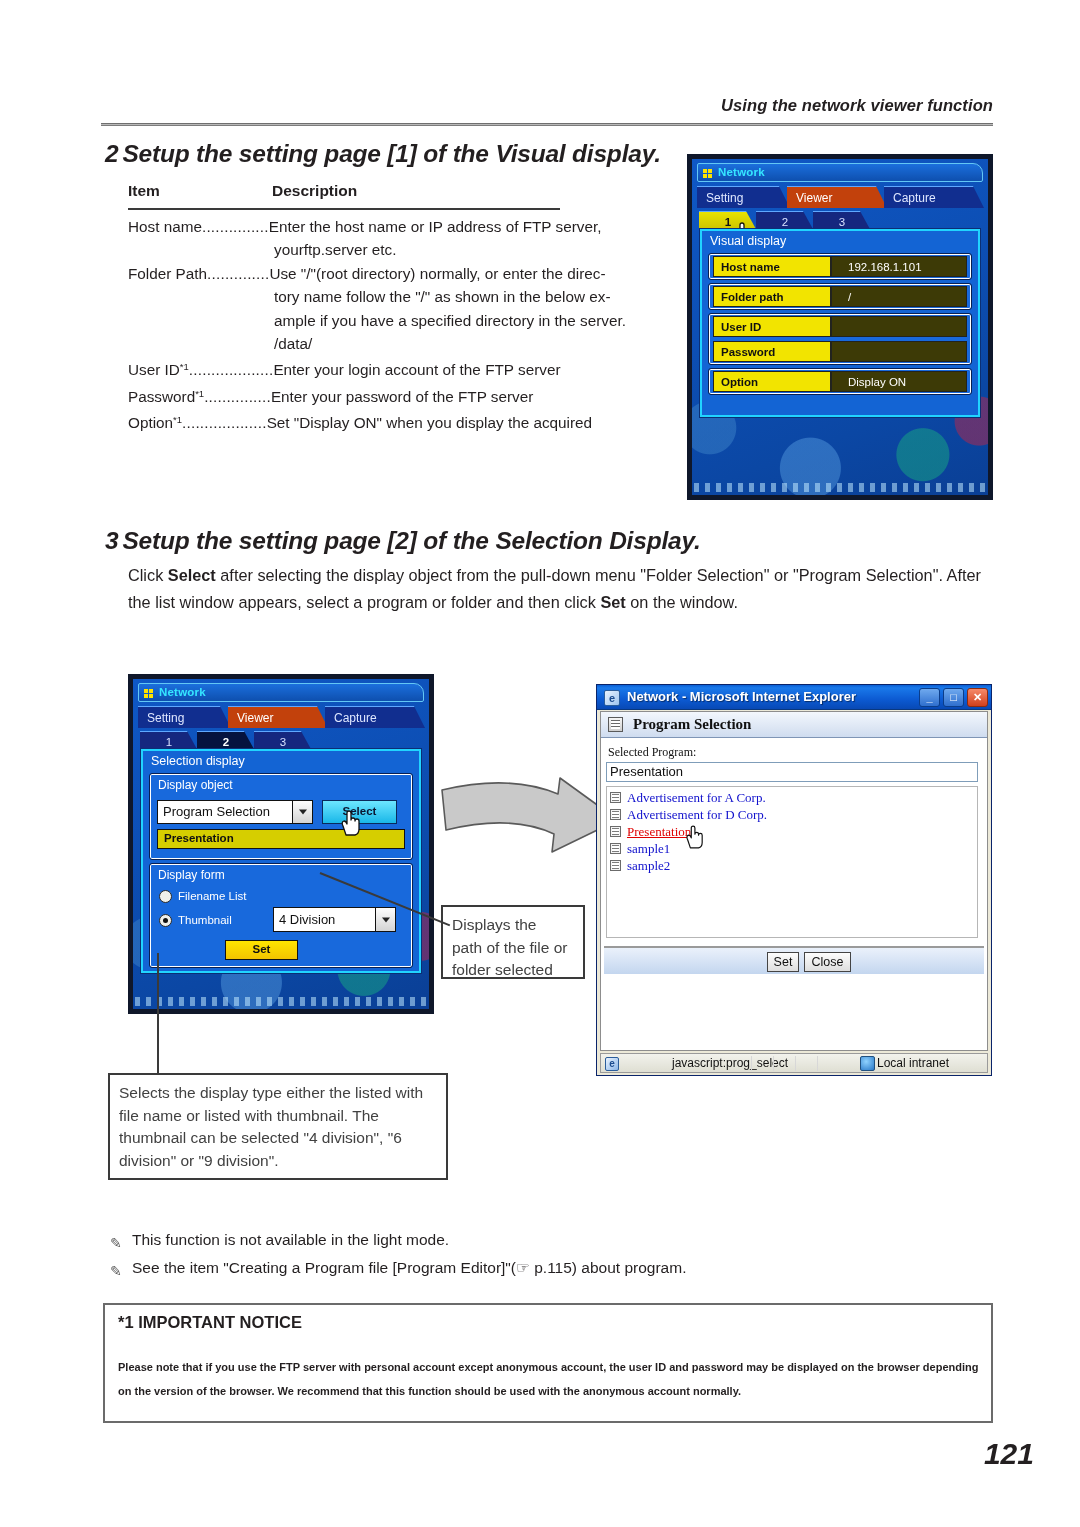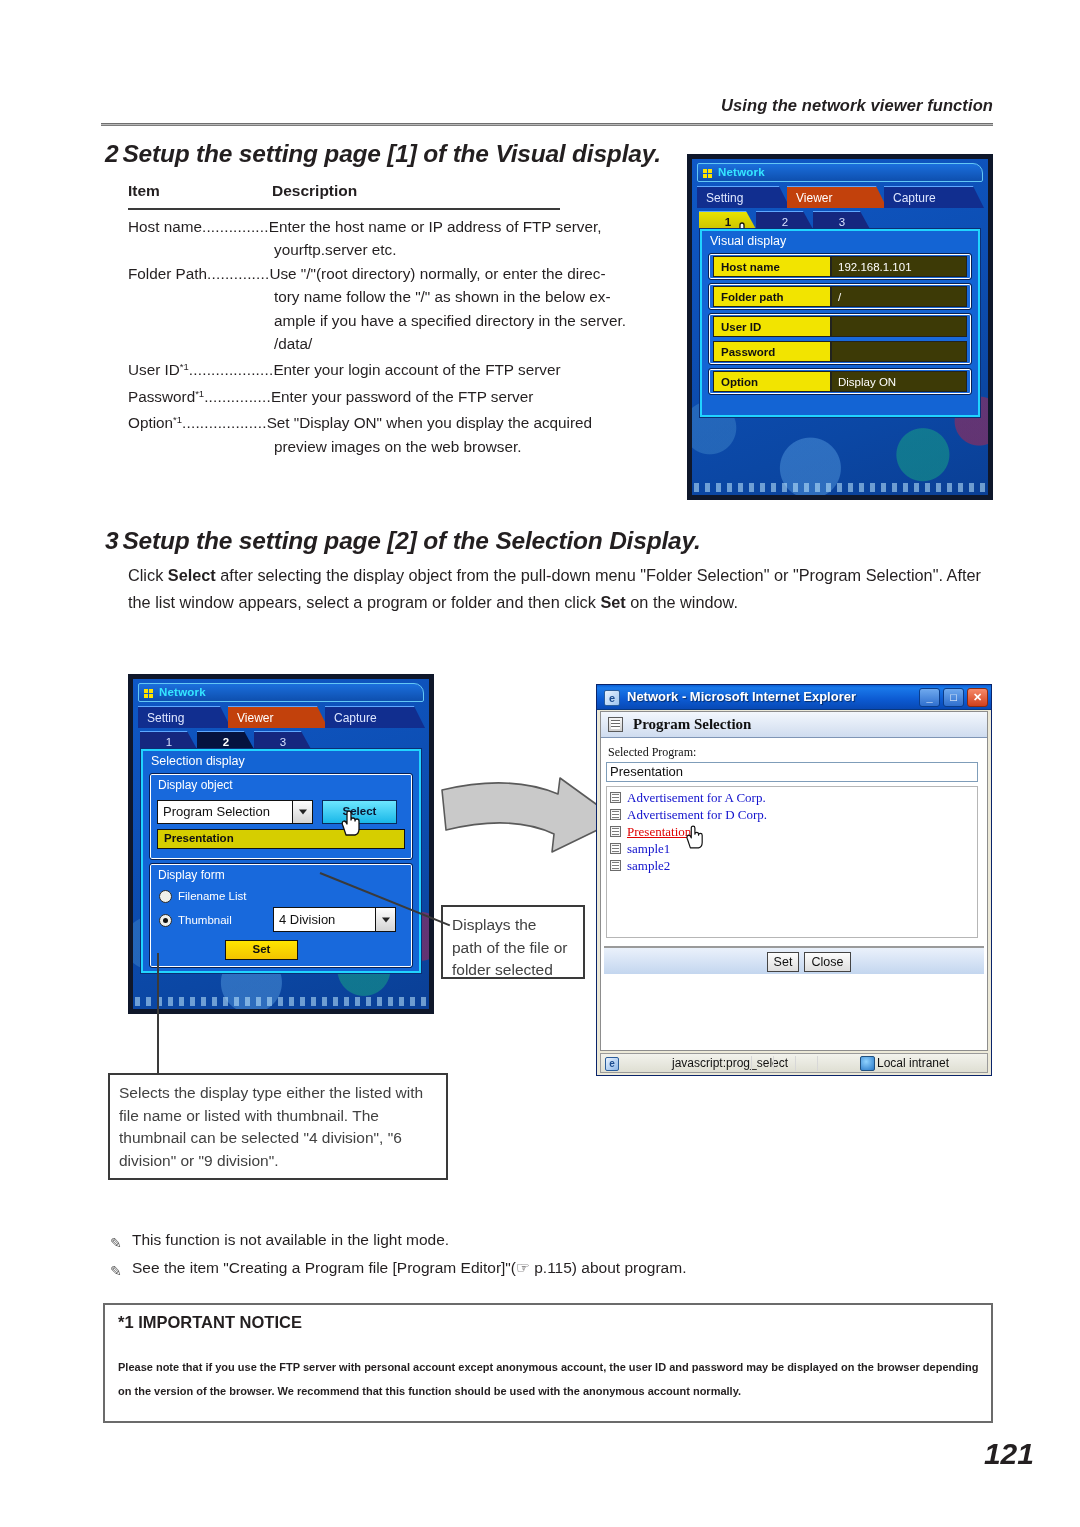--- a/index.html
+++ b/index.html
@@ -133,21 +133,21 @@
   .osd .fieldrow { position:absolute; left:4px; right:4px; height:21px; }
   .osd .flabel {
     position:absolute; left:0; top:0; width:118px; height:21px;
     background:#f2e400; border:1px solid #22231e;
     color:#111; font-size:11.5px; line-height:20px; padding-left:7px;
     font-weight:600;
   }
   .osd .fvalue {
     position:absolute; left:118px; right:0; top:0; height:21px;
     background:#3d3a06; border:1px solid #22231e;
-    color:#ffffff; font-size:11.5px; line-height:20px; padding-left:6px;
+    color:#ffffff; font-size:11.5px; line-height:20px; padding-left:16px;
   }
   .osd .yellowbar {
     position:absolute; background:#d6ce00;
     border:1.5px solid #111; color:#111;
     font-size:11.5px; line-height:17px; padding-left:6px; font-weight:600;
   }
   .osd .combobox {
     position:absolute; background:#ffffff; border:1.5px solid #111;
     color:#111; font-size:13px; padding-left:5px;
   }
@@ -372,21 +372,20 @@
 <div id="item-rows">
     <div class="row"><span class="label">Host name</span><span class="dots">...............</span><span class="desc">Enter the host name or IP address of FTP server,</span></div>
     <div class="row cont">yourftp.server etc.</div>
     <div class="row"><span class="label">Folder Path</span><span class="dots">..............</span><span class="desc">Use "/"(root directory) normally, or enter the direc-</span></div>
     <div class="row cont">tory name follow the "/" as shown in the below ex-</div>
     <div class="row cont">ample if you have a specified directory in the server.</div>
     <div class="row cont">/data/</div>
     <div class="row"><span class="label">User ID<sup>*1</sup></span><span class="dots">...................</span><span class="desc">Enter your login account of the FTP server</span></div>
     <div class="row"><span class="label">Password<sup>*1</sup></span><span class="dots">...............</span><span class="desc">Enter your password of the FTP server</span></div>
     <div class="row"><span class="label">Option<sup>*1</sup></span><span class="dots">...................</span><span class="desc">Set "Display ON" when you display the acquired</span></div>
-    <div class="row cont">preview images on the web browser.</div>
   </div>
 
 <div class="osd" id="osd1" style="left:687px; top:154px; width:306px; height:346px;">
   <div class="bg-grad"></div>
 
   <div class="titlebar">
     <span class="dots4"></span>
     <span class="ttxt">Network</span>
   </div>
 

